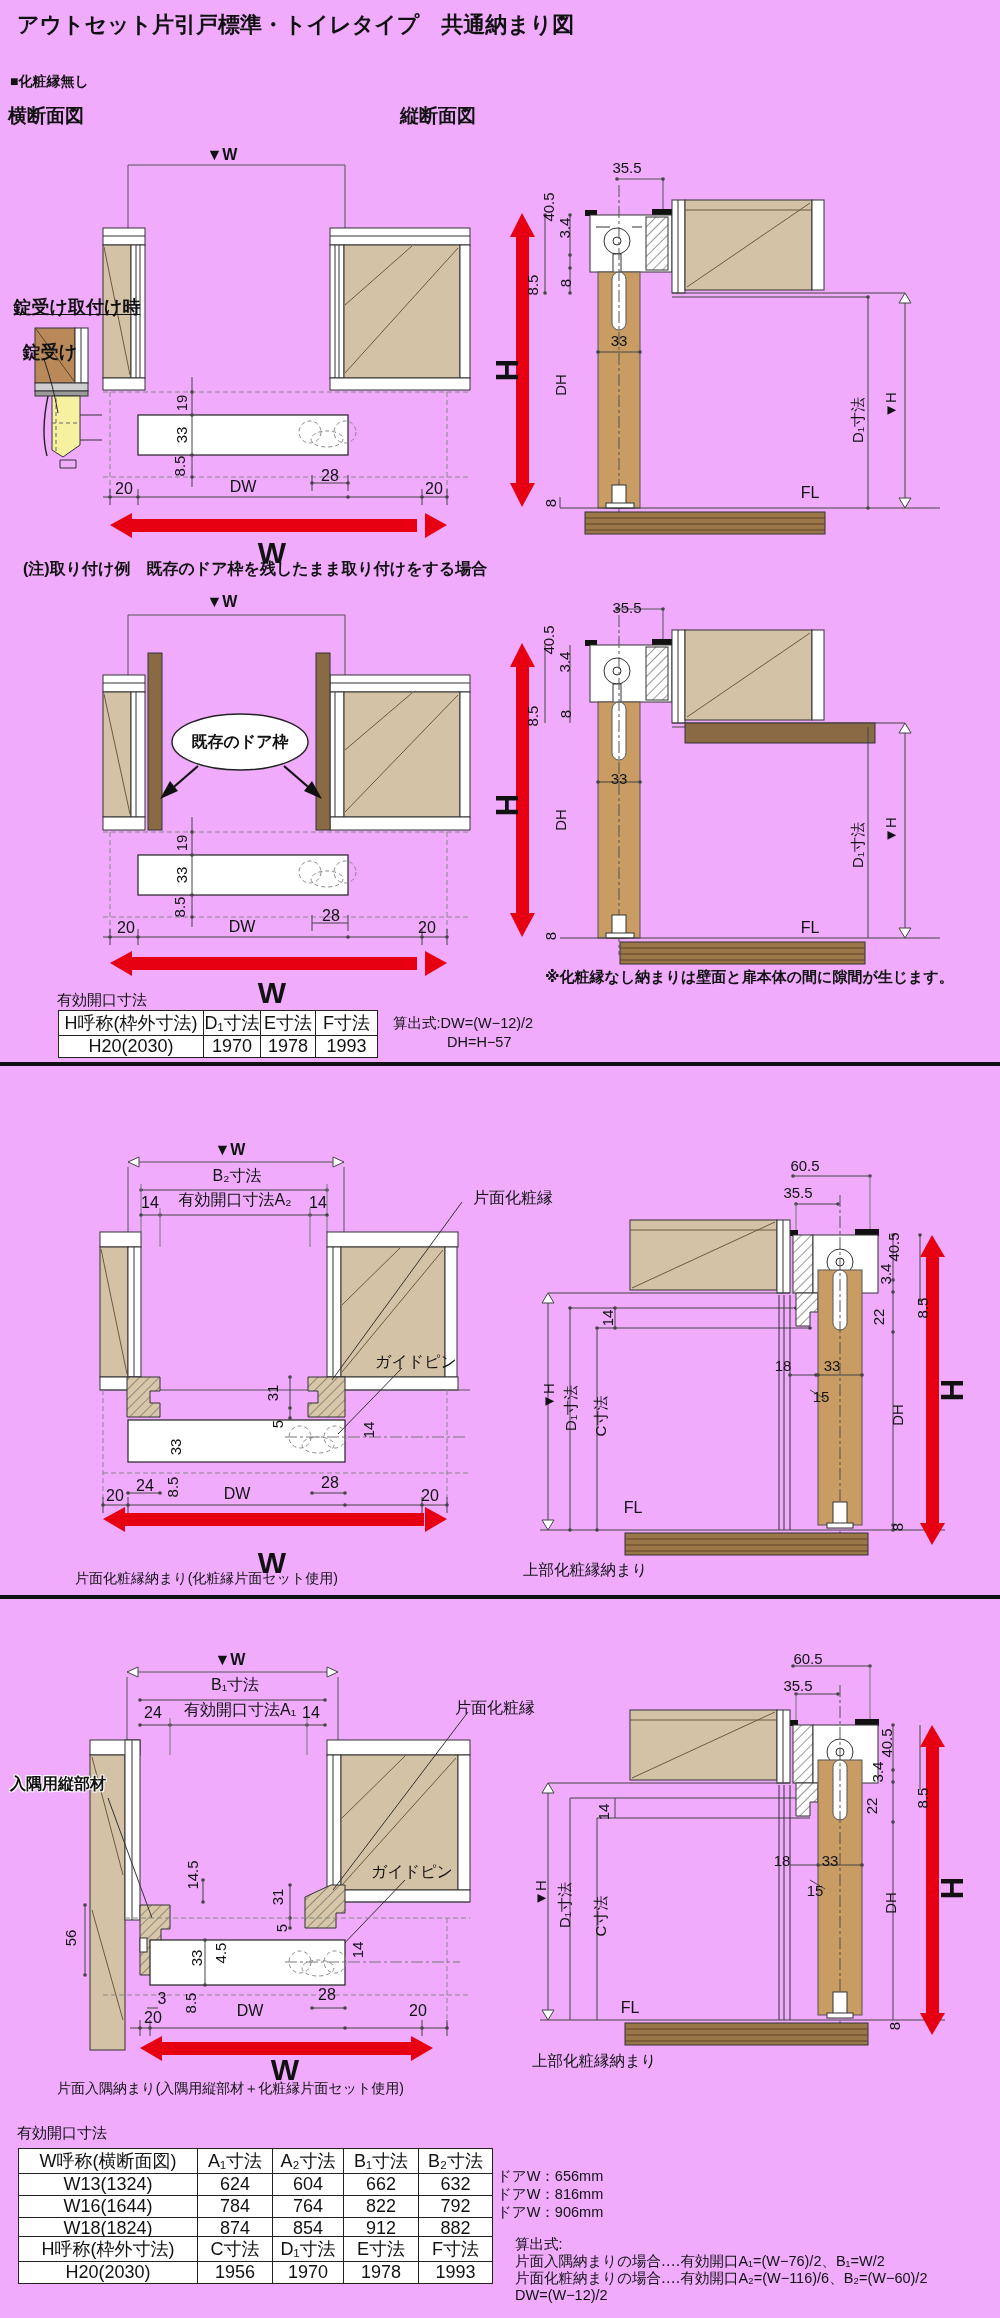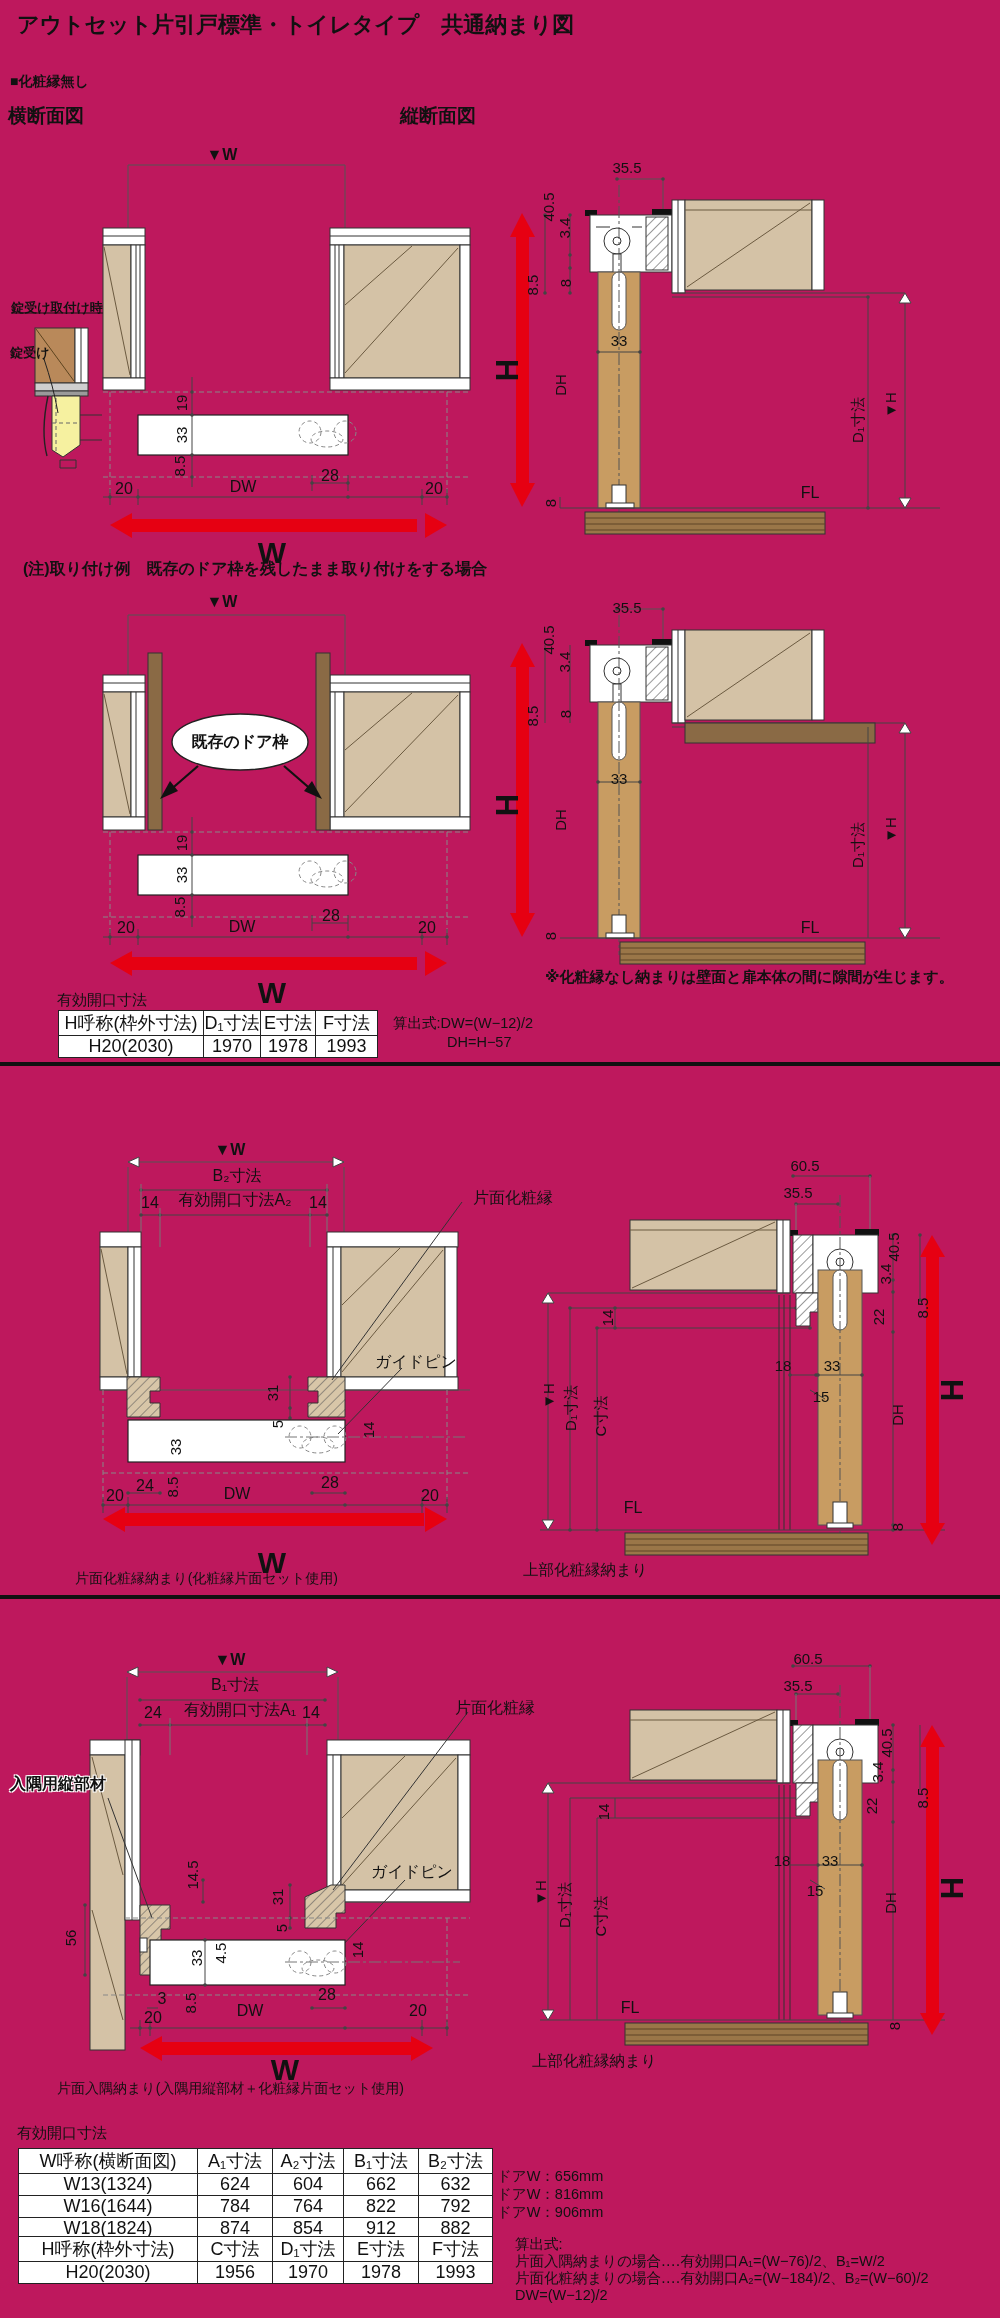--- a/index.html
+++ b/index.html
@@ -1,25 +1,25 @@
 <!DOCTYPE html>
 <html><head>
 <meta charset="utf-8">
 <style>
   html,body{margin:0;padding:0;background:#fff;}
-  #page{position:relative;width:1000px;height:2318px;background:#be185d;overflow:hidden;
+  #page{position:relative;width:1000px;height:2318px;background:#f0abfc;overflow:hidden;
         font-family:"Liberation Sans","DejaVu Sans",sans-serif;color:#111;}
   svg.draw{position:absolute;}
   
   .lbl{position:absolute;font-size:15px;line-height:1;white-space:nowrap;color:#111;
        transform:translate(-50%,-50%);}
   .lbl.rot{transform:translate(-50%,-50%) rotate(-90deg);}
   .lbl.big{font-size:30px;font-weight:bold;}
   .lbl.bigrot{font-size:31px;font-weight:bold;transform:translate(-50%,-50%) rotate(-90deg);}
-  .lbl.s13{font-size:13px;}
+  .lbl.s13{font-size:18px;margin-left:20px;}
   .lbl.s16{font-size:16px;}
   .lbl.b{font-weight:bold;}
   
   .tl{position:absolute;white-space:nowrap;line-height:1.15;color:#111;}
   .title{font-size:22px;font-weight:bold;}
   .h1{font-size:14px;font-weight:bold;}
   .h2{font-size:20px;font-weight:bold;}
   .view{font-size:19px;font-weight:bold;}
   .note{font-size:16px;font-weight:bold;}
   .note2{font-size:15px;font-weight:bold;}
@@ -831,16 +831,16 @@
       <td>H20(2030)</td>
       <td>1956</td>
       <td>1970</td>
       <td>1978</td>
       <td>1993</td>
     </tr>
   </tbody>
     </table>
   <div class="fline" style="left:515px;top:2236px">算出式:</div>
   <div class="fline" style="left:515px;top:2253px">片面入隅納まりの場合‥‥有効開口A₁=(W−76)/2、B₁=W/2</div>
-  <div class="fline" style="left:515px;top:2270px">片面化粧納まりの場合‥‥有効開口A₂=(W−184)/2、B₂=(W−60)/2</div>
+  <div class="fline" style="left:515px;top:2270px">片面化粧納まりの場合‥‥有効開口A₂=(W−116)/6、B₂=(W−60)/2</div>
   <div class="fline" style="left:515px;top:2287px">DW=(W−12)/2</div>
 
 </div>
 
 </body></html>

